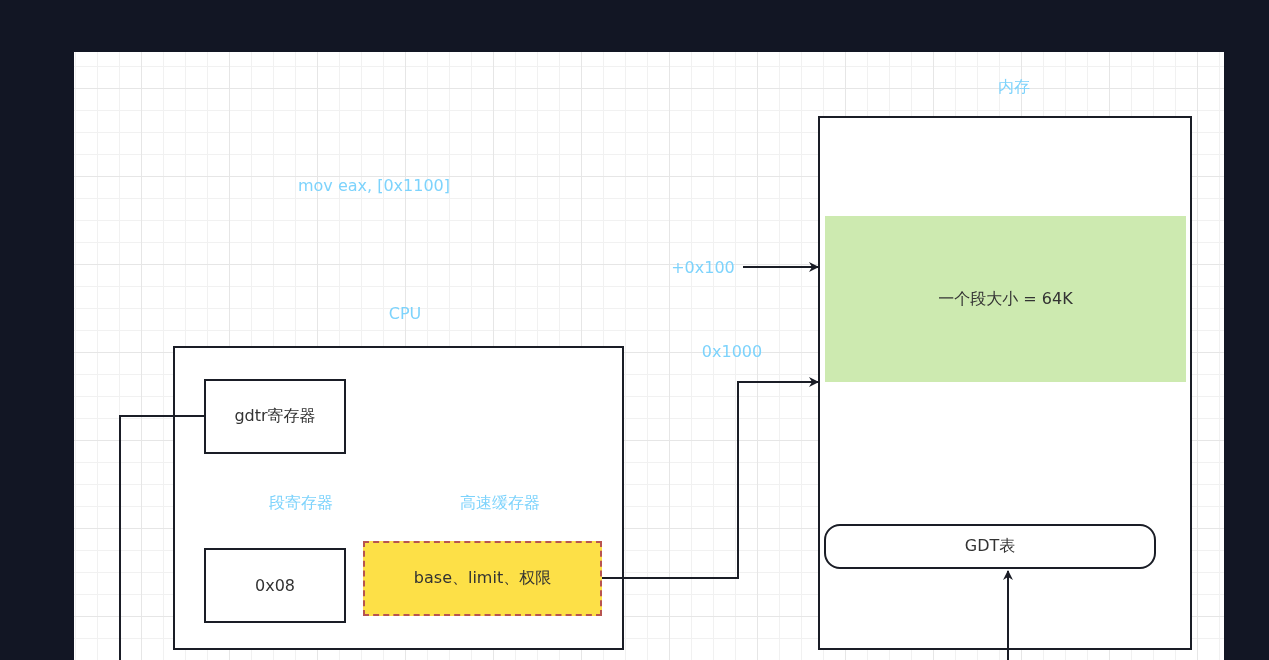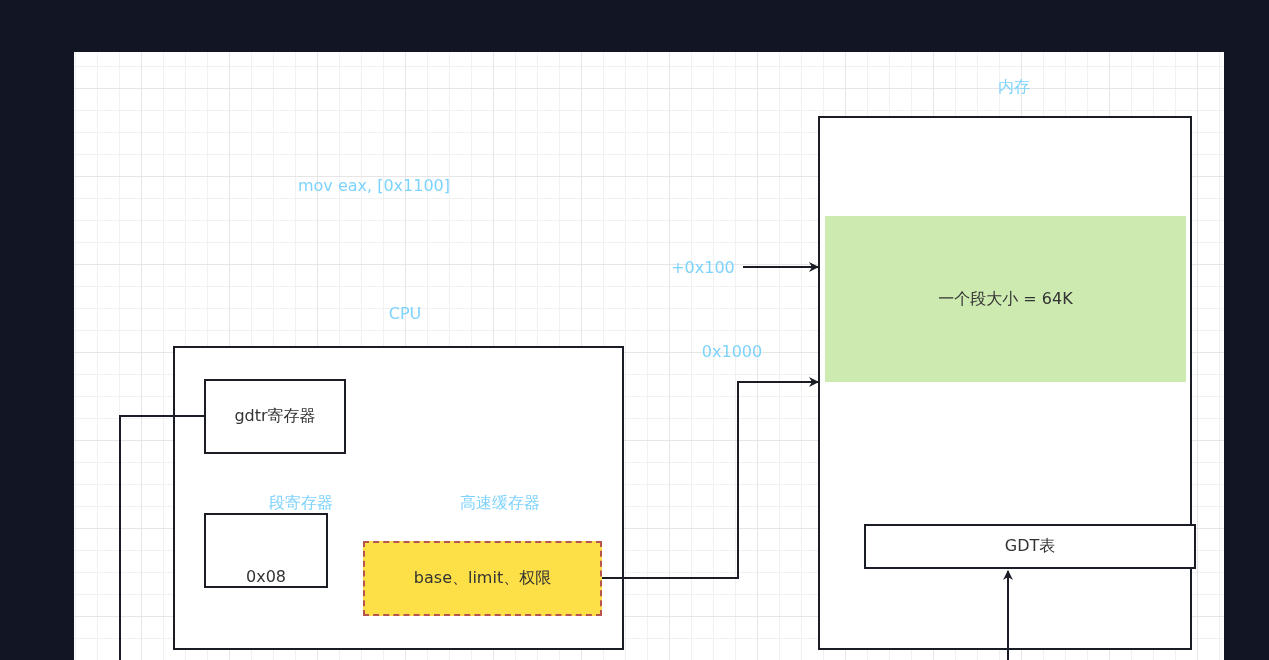--- a/index.html
+++ b/index.html
@@ -41,37 +41,37 @@
 </head>
 <body>
 
 <div class="canvas"></div>
 
 <div class="lbl" style="left:1014px; top:87px;">内存</div>
 <div class="box" style="left:818px; top:116px; width:374px; height:534px;"></div>
 <div class="green" style="left:825px; top:216px; width:361px; height:166px;">
   <span>一个段大小 = 64K</span>
 </div>
-<div class="box" style="left:864px; top:524px; width:332px; height:45px;">
+<div class="box" style="left:824px; top:524px; width:332px; height:45px;border-radius:16px;">
   <span>GDT表</span>
 </div>
 
 <div class="lbl" style="left:374px; top:185px;">mov eax, [0x1100]</div>
 
 <div class="lbl" style="left:694px; top:267px;margin-left:9px;">+0x100</div>
 <div class="lbl" style="left:732px; top:351px;">0x1000</div>
 
 <div class="lbl" style="left:405px; top:313px;">CPU</div>
 <div class="box" style="left:173px; top:346px; width:451px; height:304px;"></div>
 <div class="box" style="left:204px; top:379px; width:142px; height:75px;">
   <span>gdtr寄存器</span>
 </div>
 <div class="lbl" style="left:269px; top:503px;margin-left:32px;">段寄存器</div>
 <div class="lbl" style="left:488px; top:503px;margin-left:12px;">高速缓存器</div>
-<div class="box" style="left:204px; top:513px; width:124px; height:75px;align-items:flex-end;">
+<div class="box" style="left:204px; top:548px; width:142px; height:75px;">
   <span>0x08</span>
 </div>
 <div class="box dashed" style="left:363px; top:541px; width:239px; height:75px;">
   <span>base、limit、权限</span>
 </div>
 
 <svg class="conn" viewBox="0 0 1269 660">
   <defs>
     <marker id="arrow" markerWidth="10" markerHeight="10" refX="9" refY="5" orient="auto" markerUnits="userSpaceOnUse">
       <path d="M0,0 L10,5 L0,10 L3,5 Z" fill="#1a1d26"></path>

